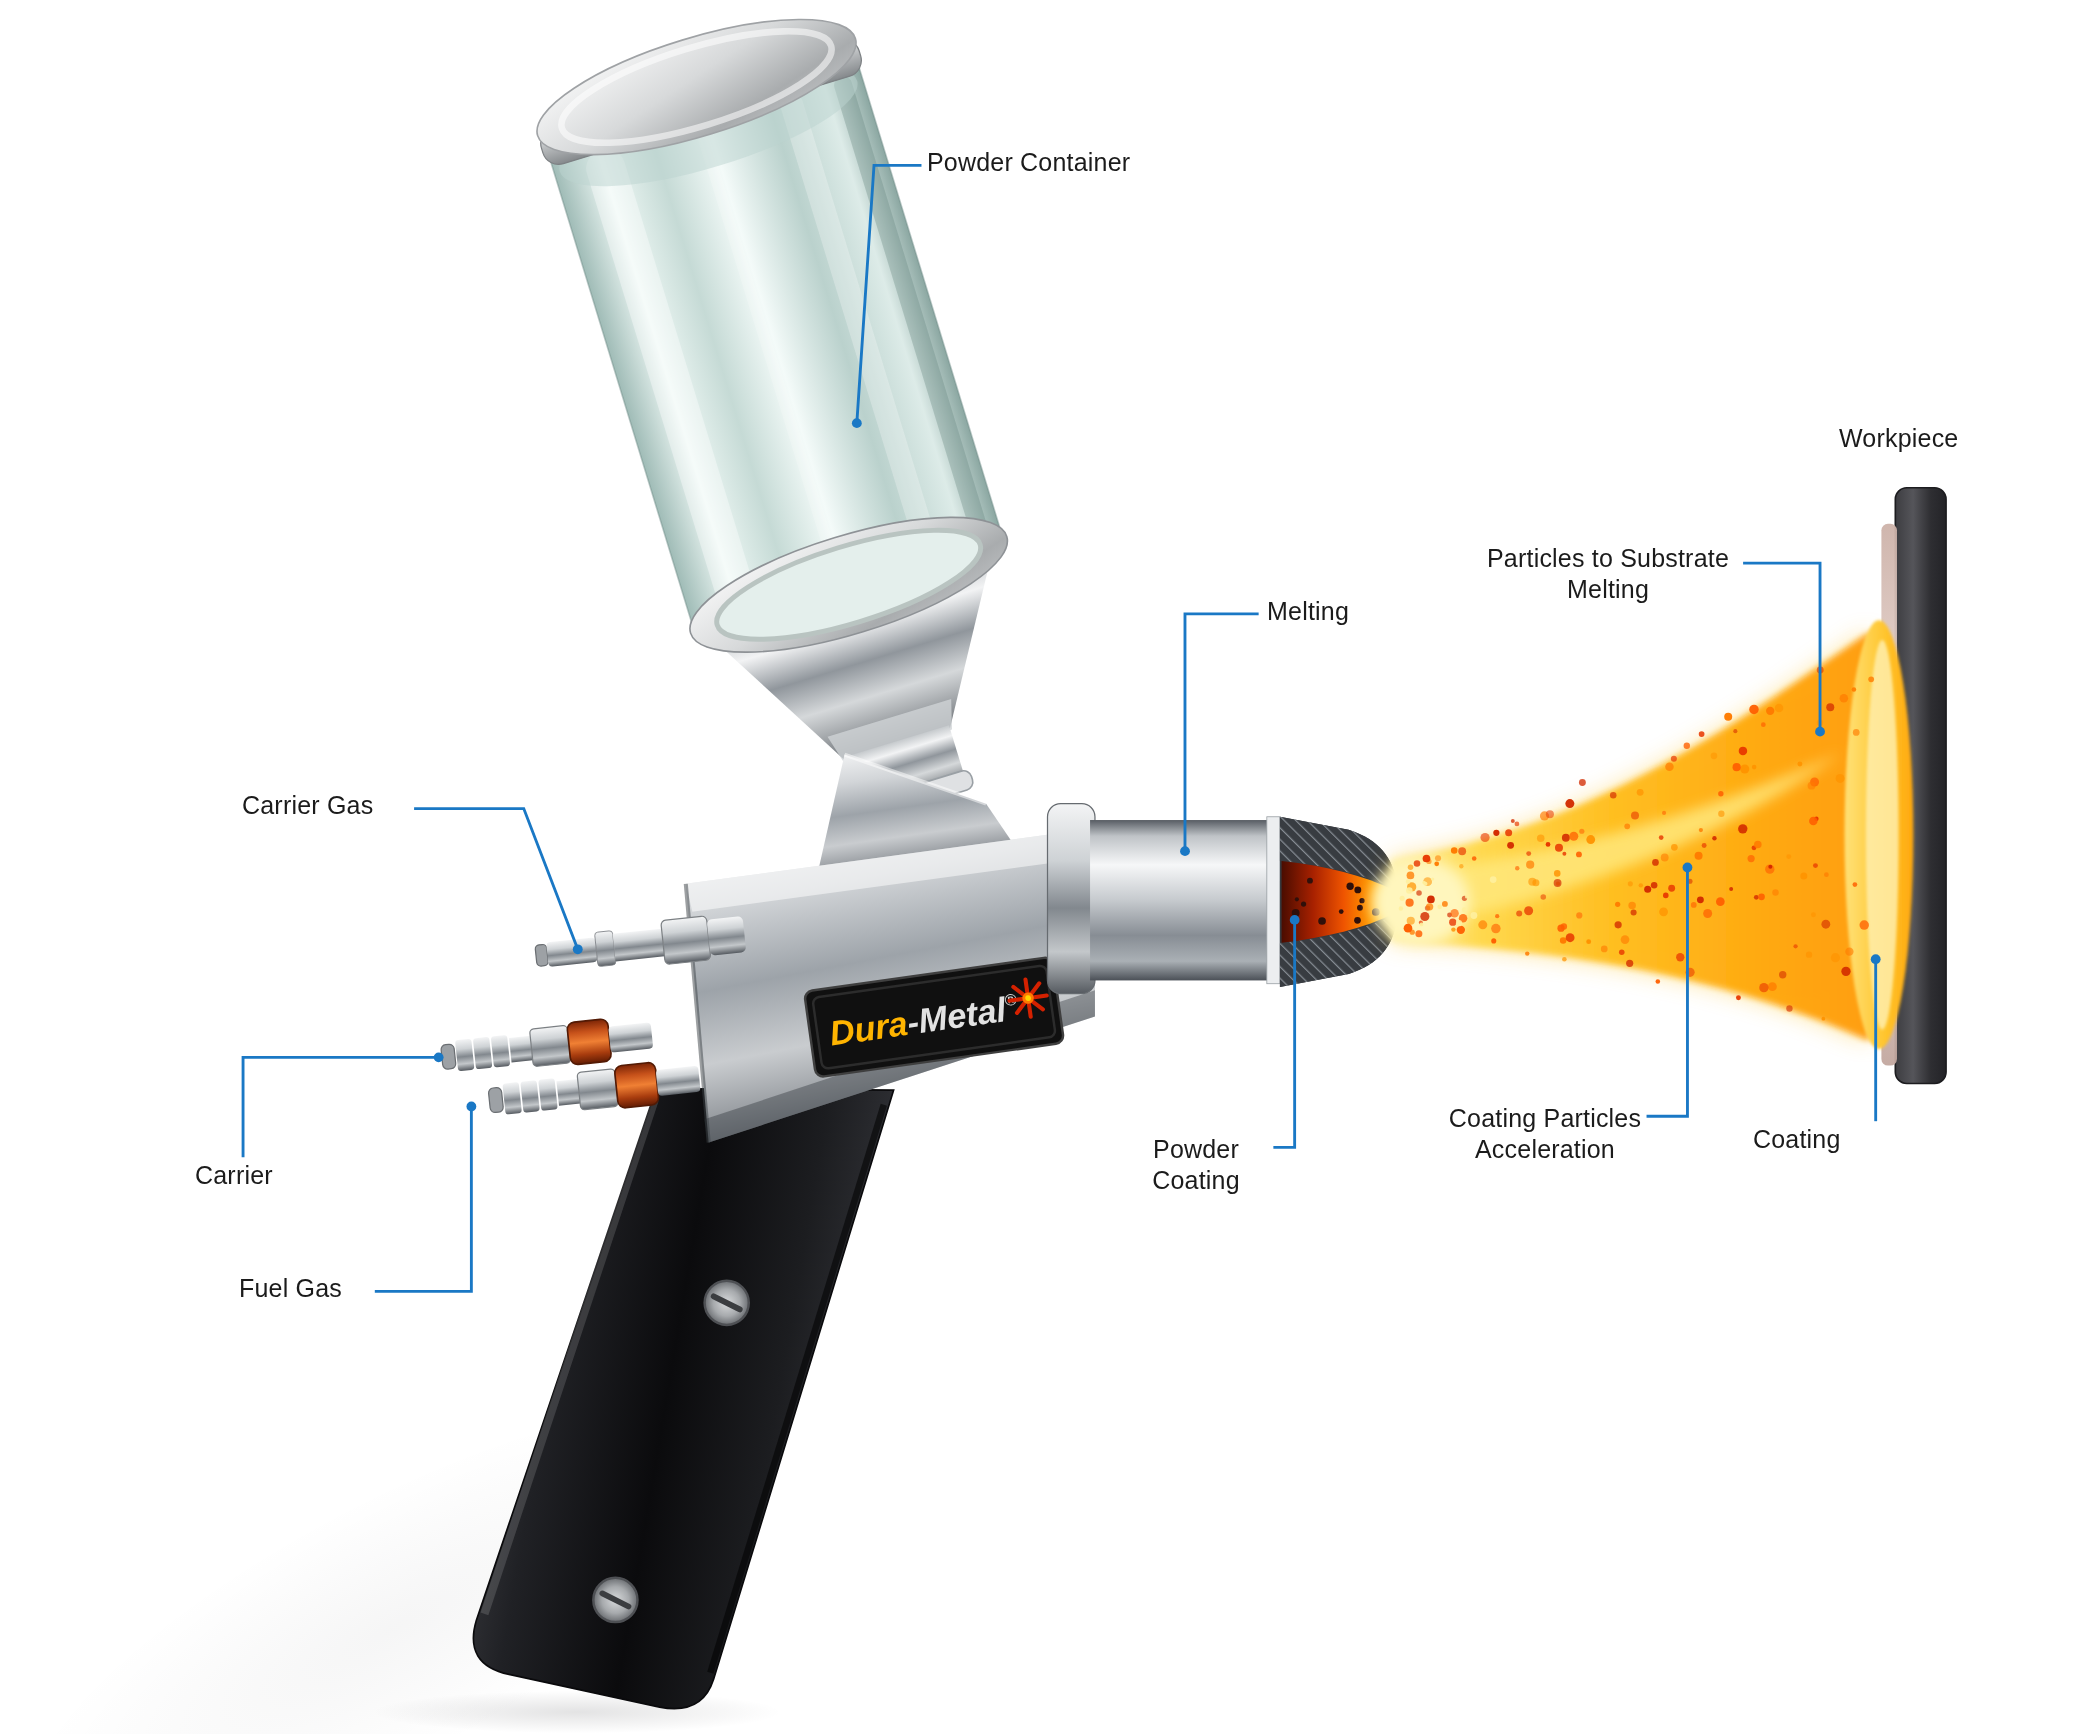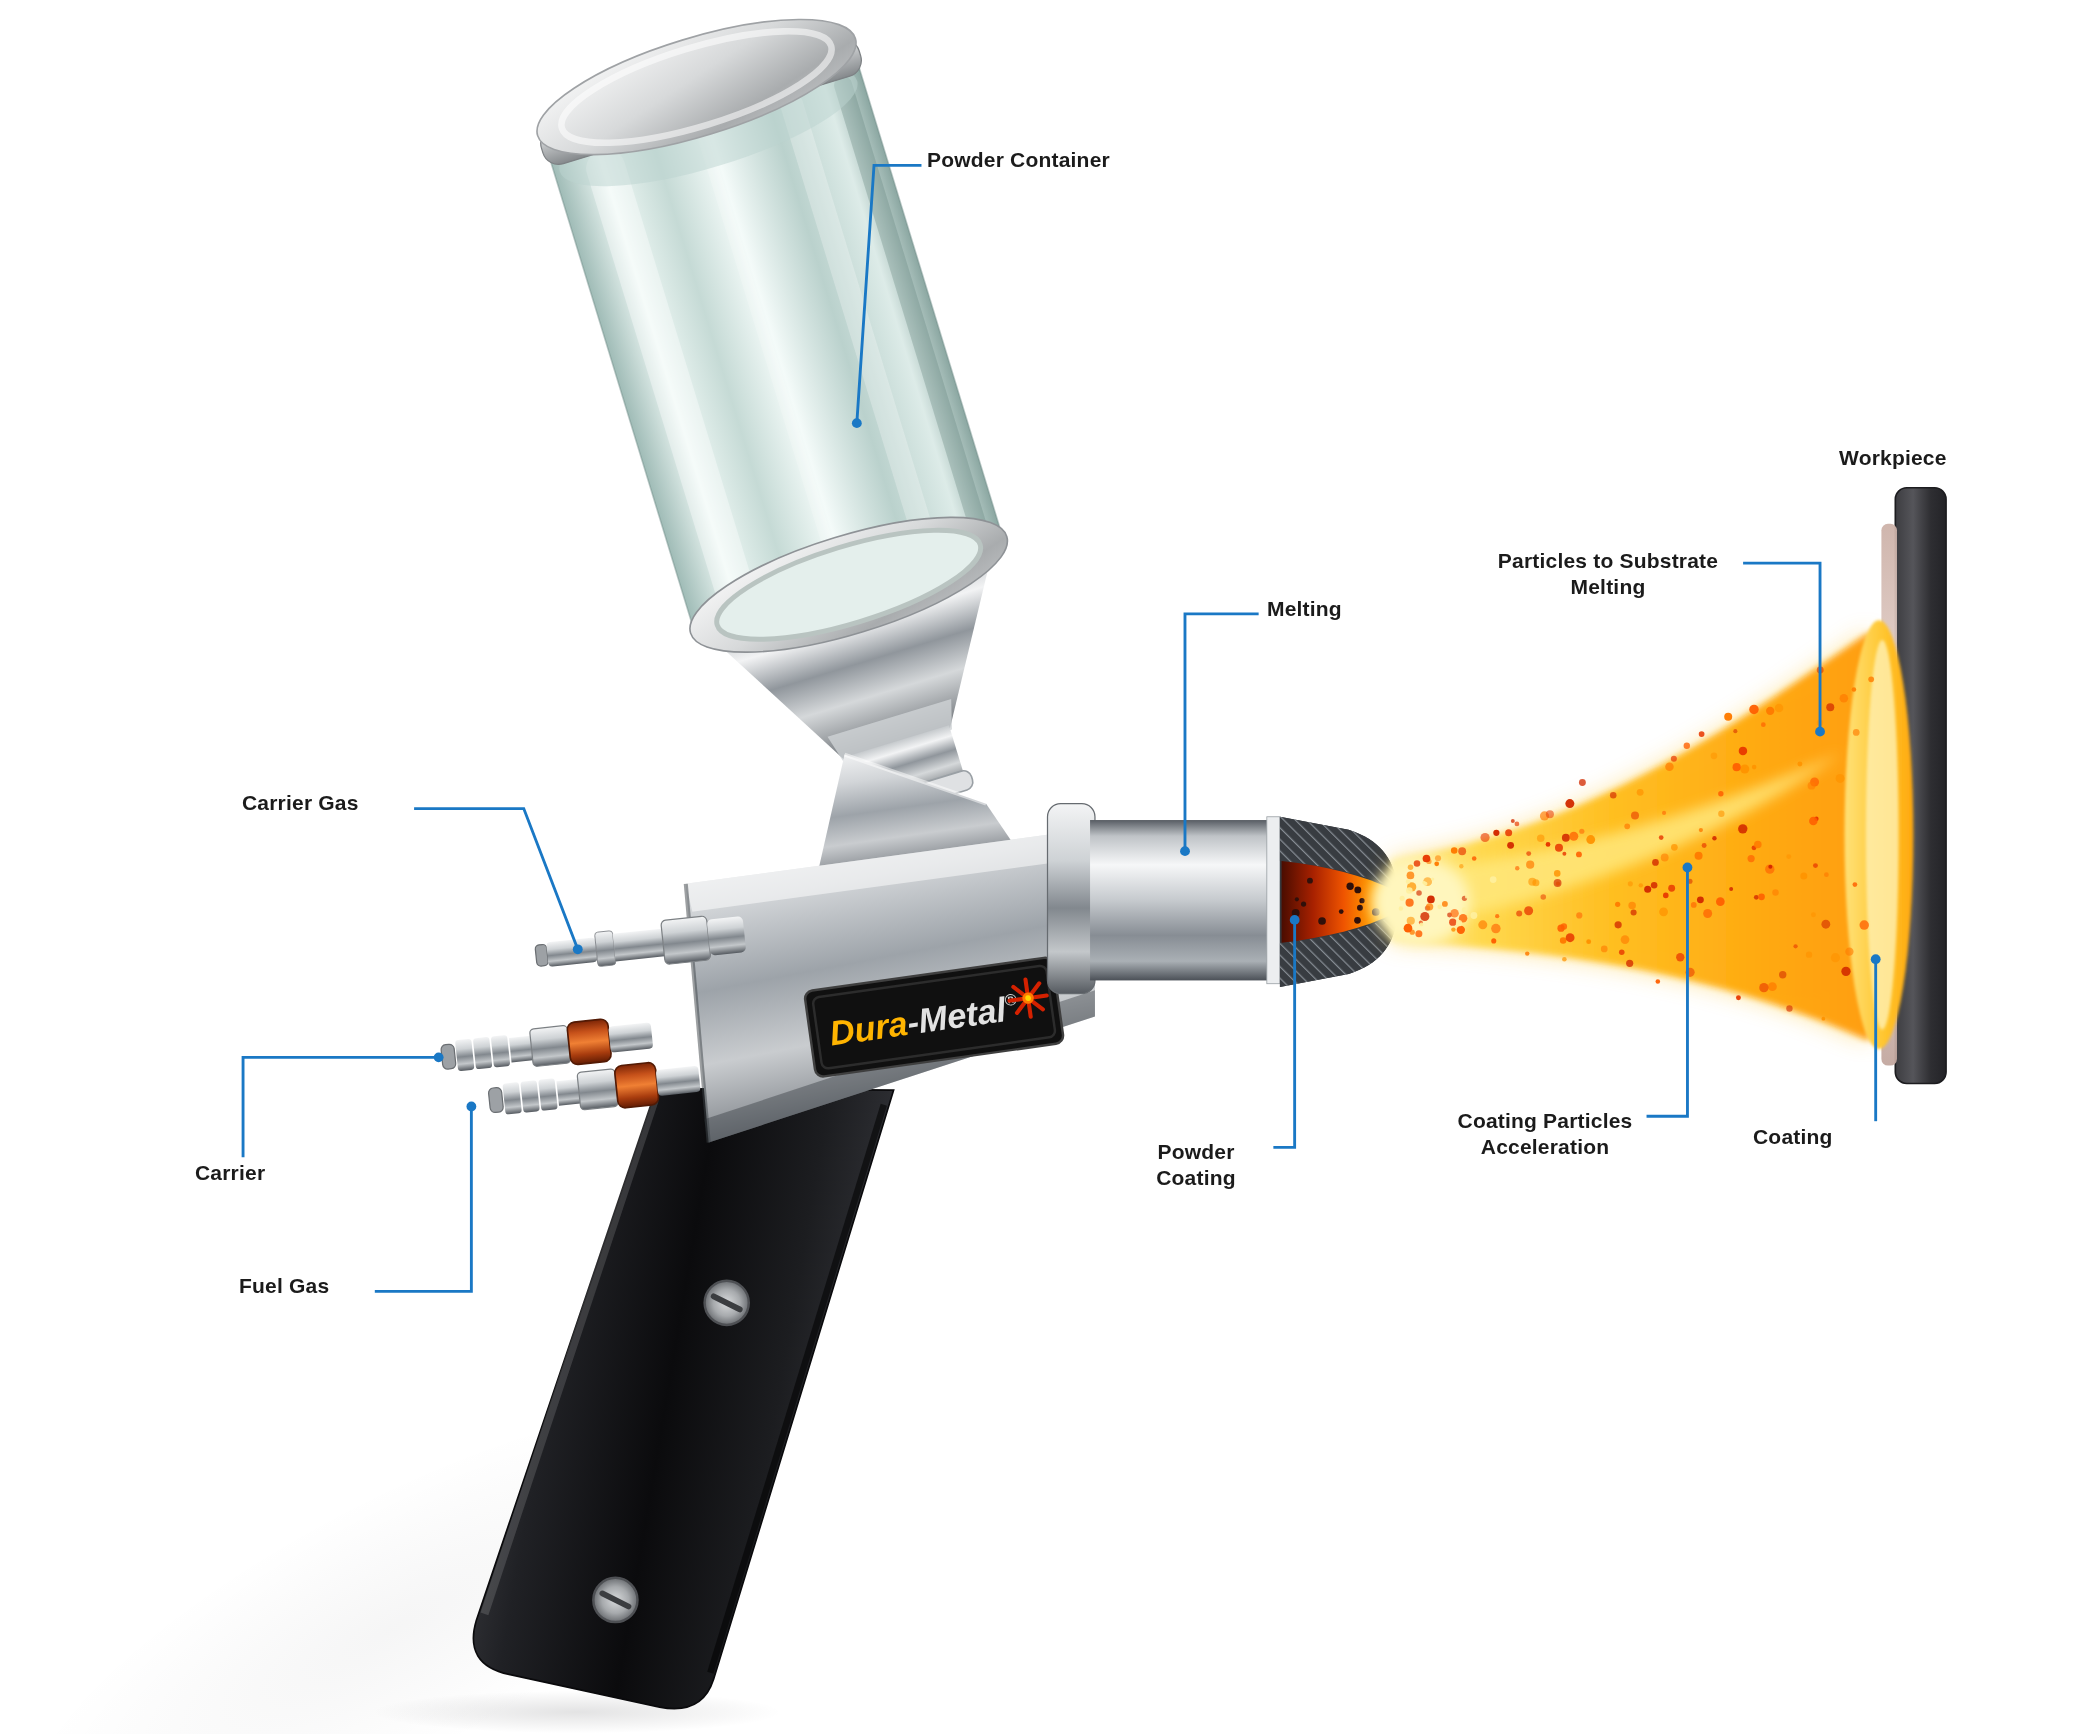--- a/index.html
+++ b/index.html
@@ -1,20 +1,20 @@
 <!DOCTYPE html>
 <html style="font-size:13px"><head>
 <meta charset="utf-8">
 <title>Flame Spray Gun Diagram</title>
 <style>
   html,body{margin:0;padding:0;background:#ffffff;}
   .stage{position:relative;width:2095px;height:1735px;background:#ffffff;overflow:hidden;
          font-family:"Liberation Sans",sans-serif;}
   svg.scene{position:absolute;left:0;top:0;}
-  .lbl{position:absolute;font-weight:700;font-size:21px;line-height:1.24;color:#1b1b1b;
+  .lbl{position:absolute;font-weight:400;font-size:25px;line-height:1.24;color:#1b1b1b;
        white-space:nowrap;letter-spacing:0.2px;}
   .lbl.ctr{transform:translate(-50%,-50%);text-align:center;white-space:normal;}
 </style>
 </head>
 <body>
 
 <div class="stage">
 
 <svg class="scene" width="2095" height="1735" viewBox="0 0 2560 2120">
   <defs>
@@ -473,21 +473,21 @@
         <circle cx="536" cy="1292" r="6"></circle>
     <circle cx="576" cy="1352" r="6"></circle>
         <circle cx="1582" cy="1124" r="6"></circle>
     <circle cx="2062" cy="1060" r="6"></circle>
         <circle cx="2224" cy="894" r="6"></circle>
     <circle cx="2292" cy="1172" r="6"></circle>
   </g>
 </svg>
 
 <div class="lbl" style="left:927px;top:147px">Powder Container</div>
-<div class="lbl" style="left:1839px;top:445px">Workpiece</div>
+<div class="lbl" style="left:1839px;top:423px">Workpiece</div>
 <div class="lbl ctr" style="left:1608px;top:574px;width:278px">Particles to Substrate Melting</div>
 <div class="lbl" style="left:1267px;top:596px">Melting</div>
 <div class="lbl" style="left:242px;top:790px">Carrier Gas</div>
 <div class="lbl" style="left:195px;top:1160px">Carrier</div>
 <div class="lbl" style="left:239px;top:1273px">Fuel Gas</div>
 <div class="lbl ctr" style="left:1196px;top:1165px;width:147px">Powder Coating</div>
 <div class="lbl ctr" style="left:1545px;top:1134px;width:213px">Coating Particles Acceleration</div>
 <div class="lbl" style="left:1753px;top:1124px">Coating</div>
 
 </div>

